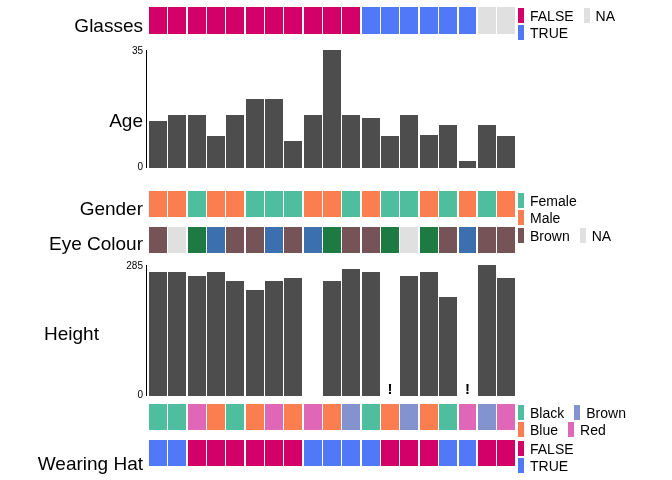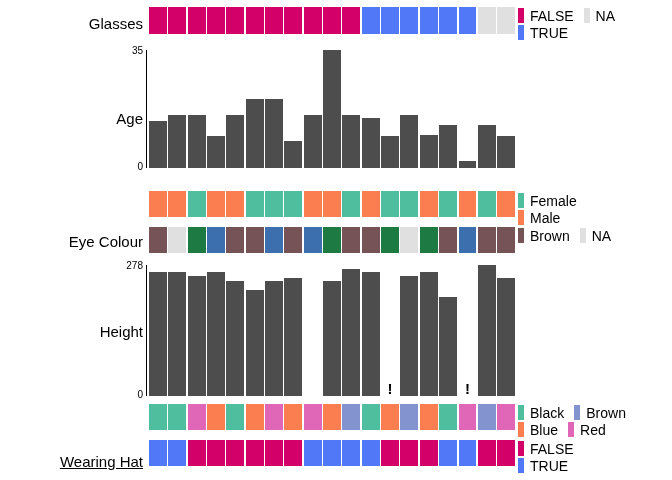--- a/index.html
+++ b/index.html
@@ -9,21 +9,21 @@
     font-family:"Liberation Sans", sans-serif;
     color:#000000;
     overflow:hidden;
   }
   #vis{position:relative;width:672px;height:480px;}
 
   
   .rowlabel{
     position:absolute;
     text-align:right;
-    font-size:15px;
+    font-size:19px;
     color:#000;
     white-space:nowrap;
     line-height:1;
   }
 
   
   .strip{position:absolute;display:flex;}
   .cell{height:100%;margin-right:1.4px;}
   .cell:last-child{margin-right:0;}
 
@@ -162,20 +162,21 @@
         </div>
         <div class="barslot" style="flex: 1 1 0px;">
           <div class="bar" style="height: 36.5854%; background: rgb(77, 77, 77);"></div>
         </div>
         <div class="barslot" style="flex: 1 1 0px;">
           <div class="bar" style="height: 26.8293%; background: rgb(77, 77, 77);"></div>
         </div>
       </div>
   </div>
 
+  <div class="rowlabel" style="left:0;width:143px;top:199px;">Gender</div>
   <div class="strip" id="strip-gender" style="left:149px;top:191px;width:366px;height:26px;">
       <div class="cell" style="flex: 1 1 0px; background: rgb(251, 126, 81);"></div>
       <div class="cell" style="flex: 1 1 0px; background: rgb(251, 126, 81);"></div>
       <div class="cell" style="flex: 1 1 0px; background: rgb(79, 190, 159);"></div>
       <div class="cell" style="flex: 1 1 0px; background: rgb(251, 126, 81);"></div>
       <div class="cell" style="flex: 1 1 0px; background: rgb(251, 126, 81);"></div>
       <div class="cell" style="flex: 1 1 0px; background: rgb(79, 190, 159);"></div>
       <div class="cell" style="flex: 1 1 0px; background: rgb(79, 190, 159);"></div>
       <div class="cell" style="flex: 1 1 0px; background: rgb(79, 190, 159);"></div>
       <div class="cell" style="flex: 1 1 0px; background: rgb(251, 126, 81);"></div>
@@ -233,24 +234,24 @@
           <span class="sw" style="background: rgb(118, 83, 86);"></span>
           <span class="lglab">Brown</span>
         </div>
         <div class="lgitem">
           <span class="sw" style="background: rgb(224, 224, 224);"></span>
           <span class="lglab">NA</span>
         </div>
       </div>
     </div>
 
-  <div class="rowlabel" style="left:0;width:143px;top:324px;">Height</div>
+  <div class="rowlabel" style="left:0;width:143px;top:324px;text-align:center;">Height</div>
   <div class="barpanel" id="panel-height" style="left:146px;top:265px;width:369px;height:131px;">
     <div class="axis-line"></div>
-    <div class="axmax">278</div>
+    <div class="axmax">285</div>
     <div class="axmin">0</div>
     <div class="bars" id="bars-height">
         <div class="barslot" style="flex: 1 1 0px;">
           <div class="bar" style="height: 94.3878%; background: rgb(77, 77, 77);"></div>
         </div>
         <div class="barslot" style="flex: 1 1 0px;">
           <div class="bar" style="height: 94.3878%; background: rgb(77, 77, 77);"></div>
         </div>
         <div class="barslot" style="flex: 1 1 0px;">
           <div class="bar" style="height: 91.3265%; background: rgb(77, 77, 77);"></div>
@@ -341,21 +342,21 @@
           <span class="sw" style="background: rgb(251, 126, 81);"></span>
           <span class="lglab">Blue</span>
         </div>
         <div class="lgitem">
           <span class="sw" style="background: rgb(224, 103, 183);"></span>
           <span class="lglab">Red</span>
         </div>
       </div>
     </div>
 
-  <div class="rowlabel" style="left:0;width:143px;top:454px;text-decoration:underline;">Wearing Hat</div>
+  <div class="rowlabel" style="left:0;width:143px;top:454px;">Wearing Hat</div>
   <div class="strip" id="strip-hat" style="left:149px;top:440px;width:366px;height:26px;">
       <div class="cell" style="flex: 1 1 0px; background: rgb(81, 121, 247);"></div>
       <div class="cell" style="flex: 1 1 0px; background: rgb(81, 121, 247);"></div>
       <div class="cell" style="flex: 1 1 0px; background: rgb(212, 0, 106);"></div>
       <div class="cell" style="flex: 1 1 0px; background: rgb(212, 0, 106);"></div>
       <div class="cell" style="flex: 1 1 0px; background: rgb(212, 0, 106);"></div>
       <div class="cell" style="flex: 1 1 0px; background: rgb(212, 0, 106);"></div>
       <div class="cell" style="flex: 1 1 0px; background: rgb(212, 0, 106);"></div>
       <div class="cell" style="flex: 1 1 0px; background: rgb(212, 0, 106);"></div>
       <div class="cell" style="flex: 1 1 0px; background: rgb(81, 121, 247);"></div>

